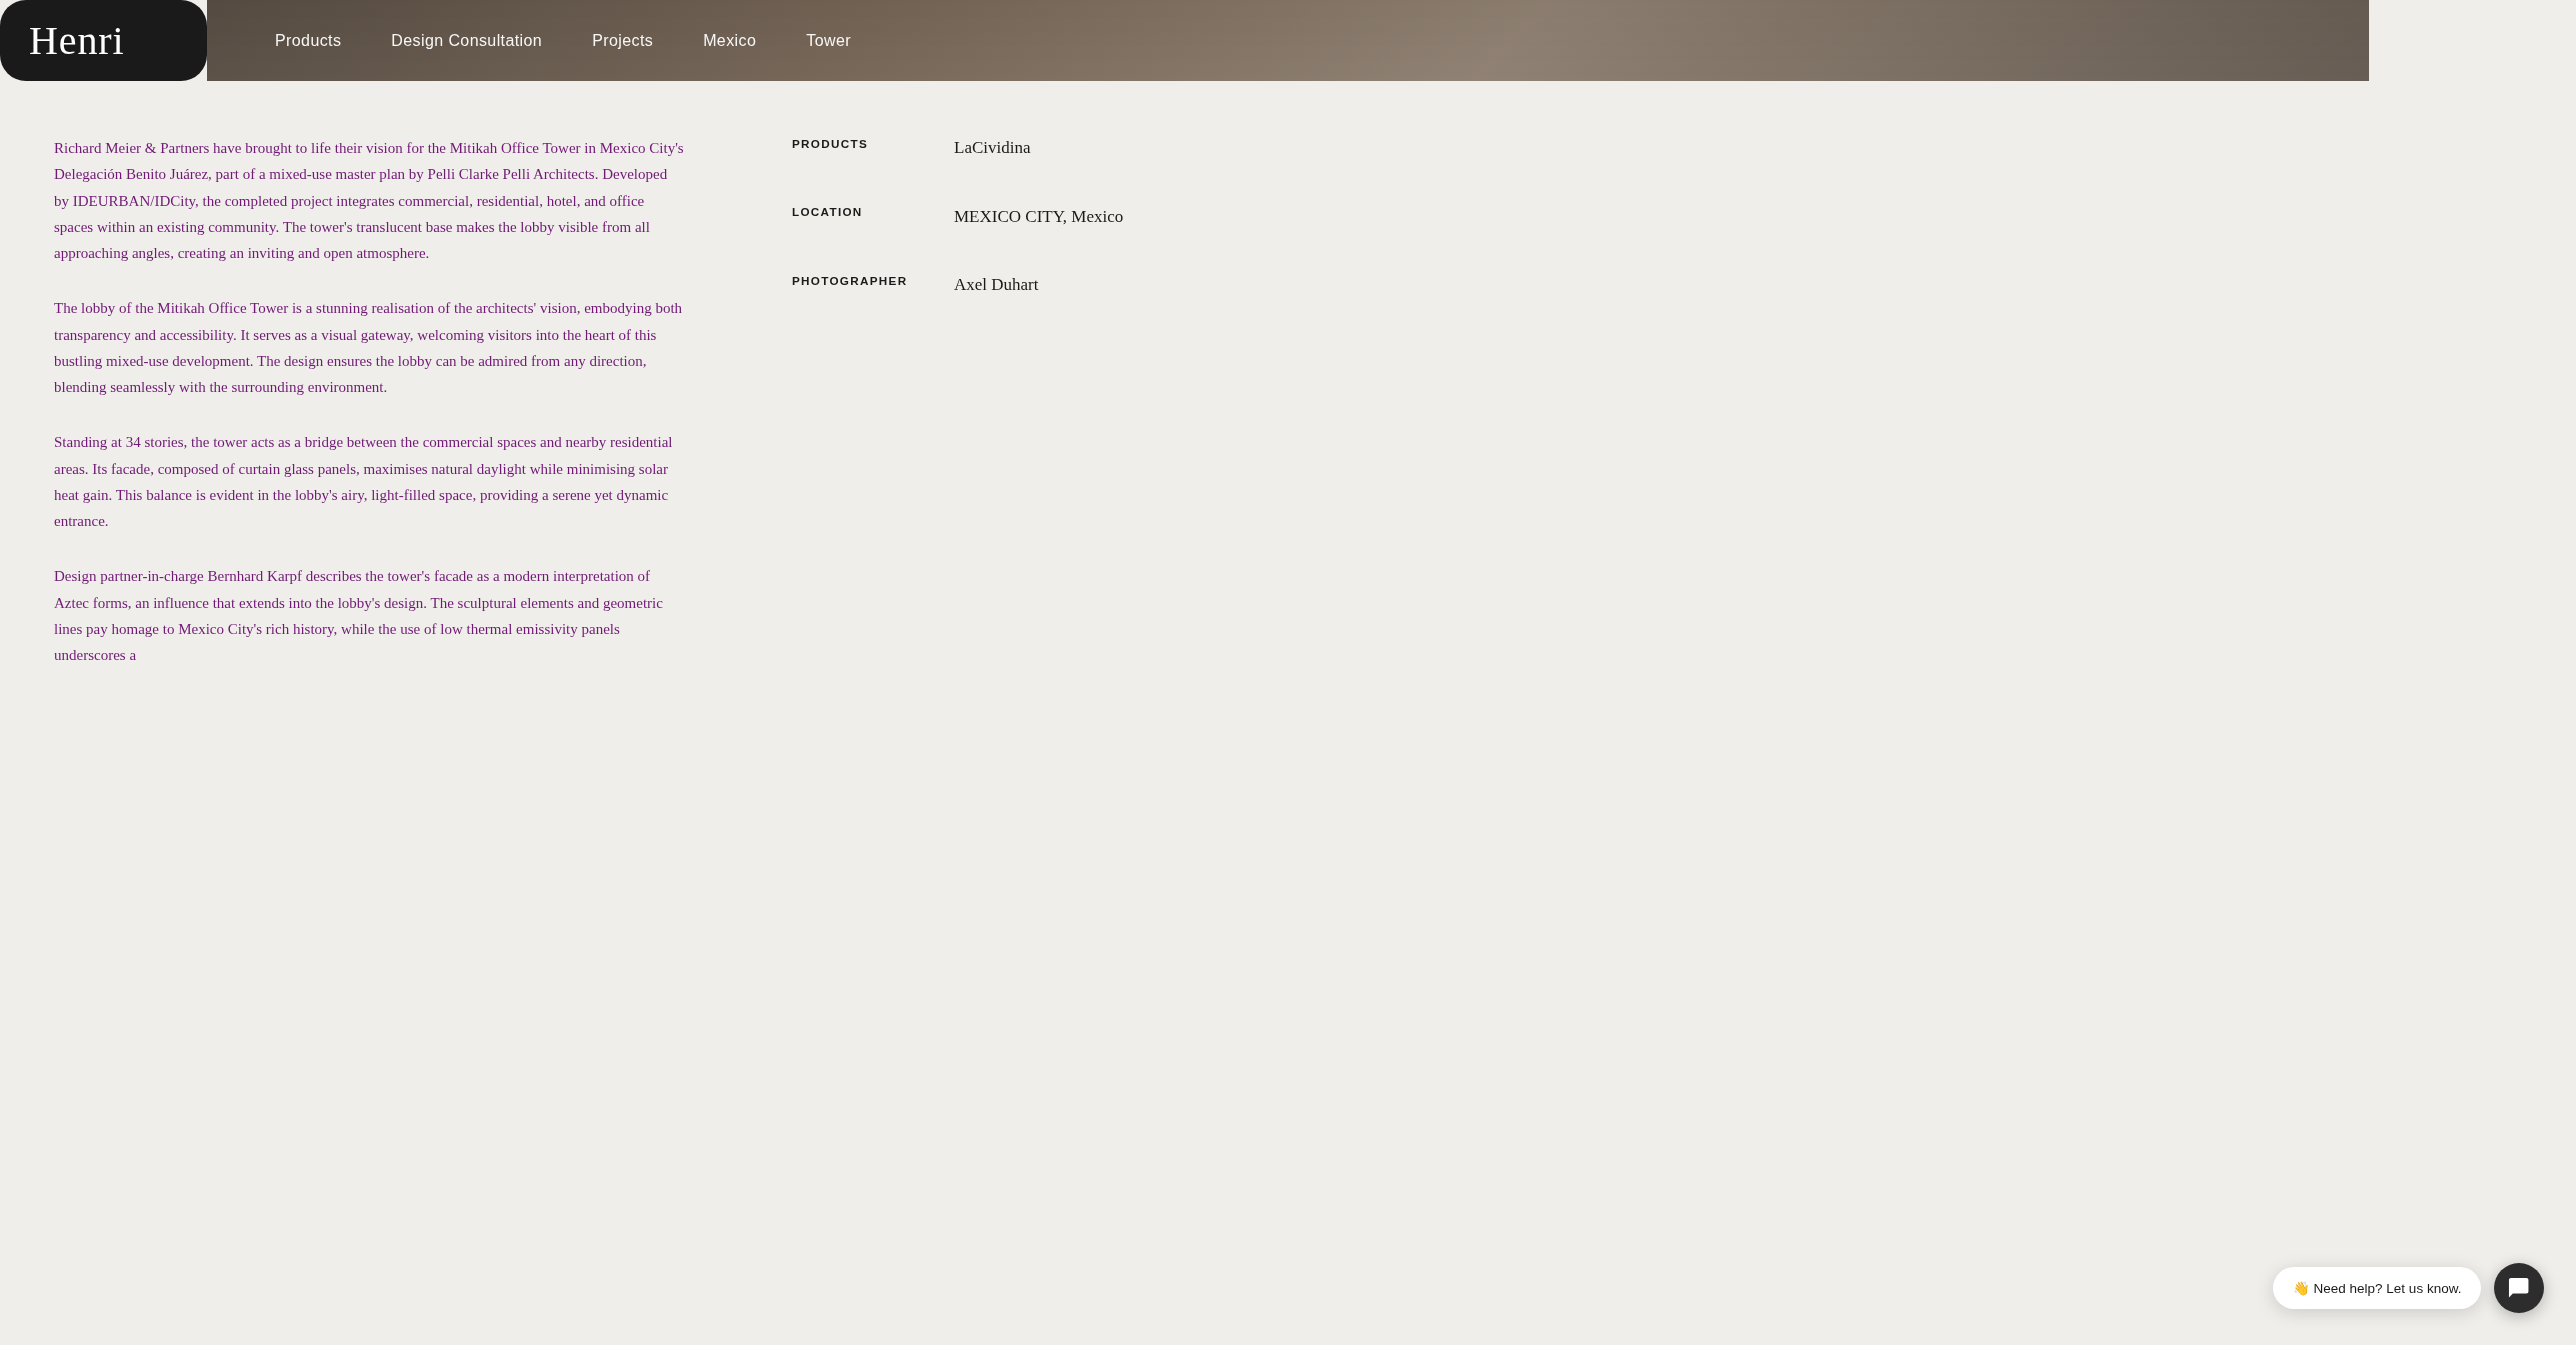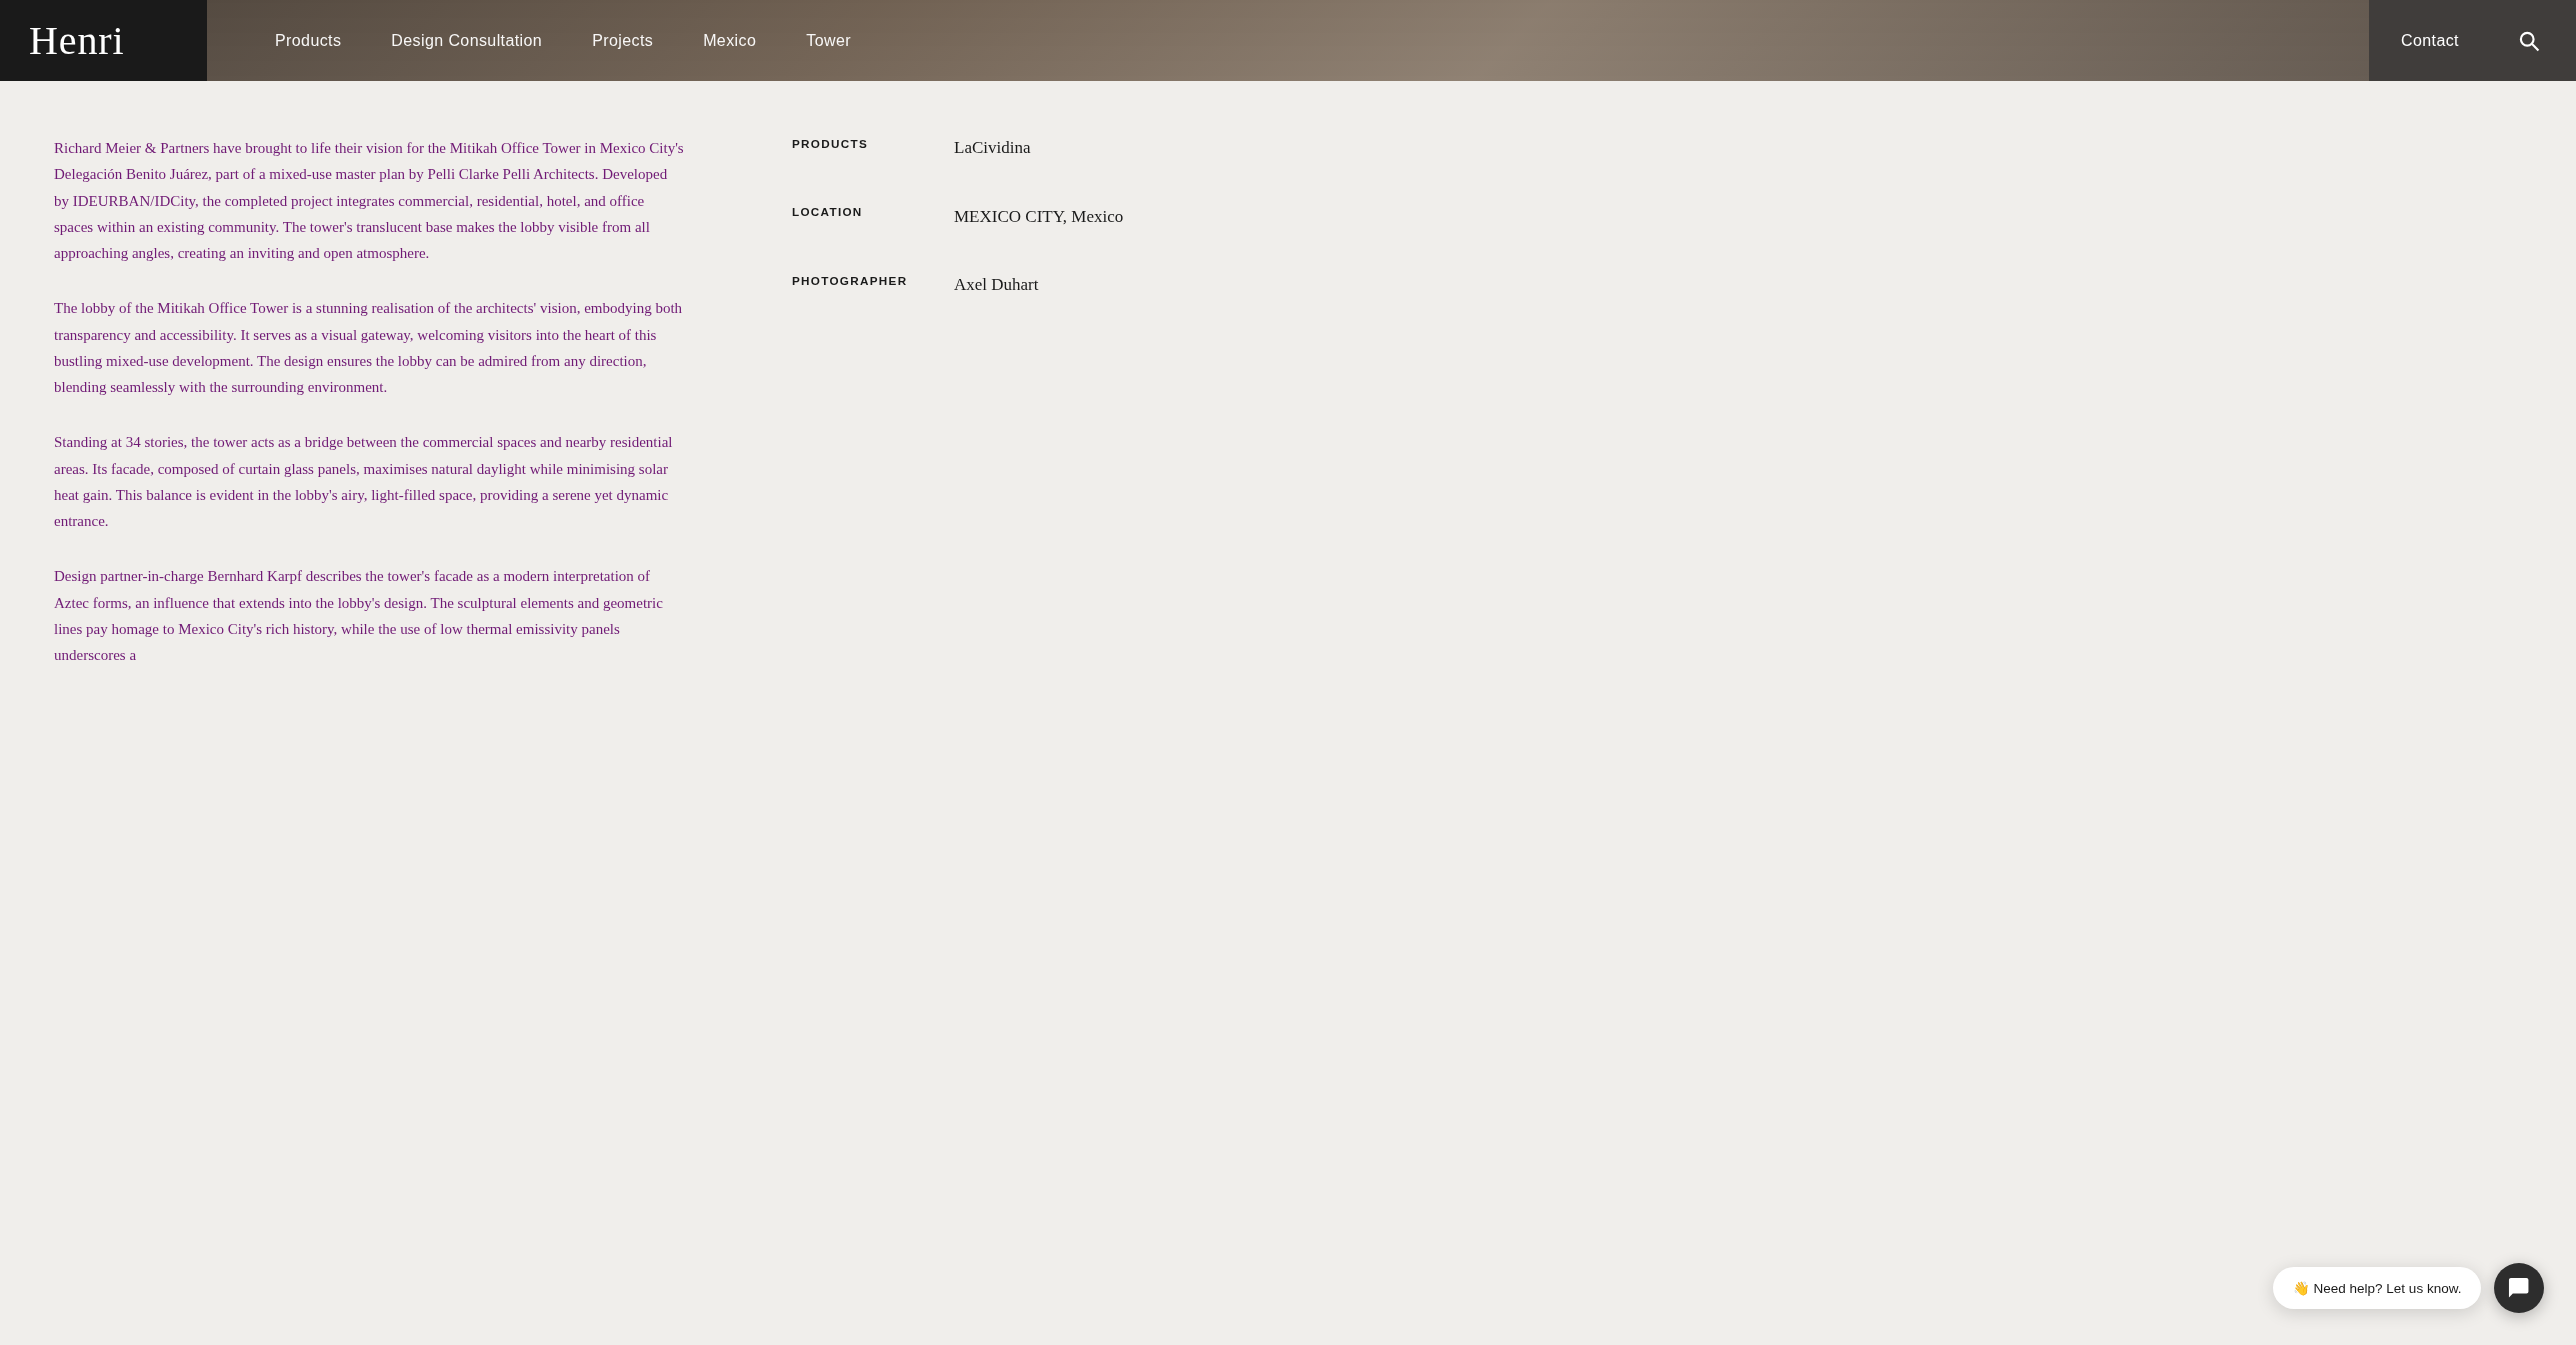--- a/index.html
+++ b/index.html
@@ -27,20 +27,21 @@
       height: 81px;
     }
 
     .header-logo-area {
       background-color: #1a1a1a;
       display: flex;
       align-items: center;
       padding: 0 29px;
       min-width: 207px;
       flex-shrink: 0;
+      border-radius: 26px;
     }
 
     .logo-text {
       color: #ffffff;
       font-size: 40px;
       font-weight: 300;
       font-family: 'Georgia', serif;
       letter-spacing: 0.9px;
       cursor: pointer;
     }
@@ -250,29 +251,20 @@
     <nav>
 
     <a href="#">Products</a>
         <a href="#">Design Consultation</a>
         <a href="#">Projects</a>
         <a href="#">Mexico</a>
         <a href="#">Tower</a>
       </nav>
   </div>
 
-  <div class="header-right-area">
-    <a class="contact-link">Contact</a>
-    <button class="search-icon-btn" aria-label="Search">
-      <svg class="search-icon-svg" viewBox="0 0 24 24" xmlns="http://www.w3.org/2000/svg">
-        <circle cx="10.5" cy="10.5" r="6.5"></circle>
-        <line x1="15.5" y1="15.5" x2="22" y2="22"></line>
-      </svg>
-    </button>
-  </div>
 </header>
 
 <main>
   <div class="content-left">
 
   <p class="article-paragraph">Richard Meier &amp; Partners have brought to life their vision for the Mitikah Office Tower in Mexico City's Delegación Benito Juárez, part of a mixed-use master plan by Pelli Clarke Pelli Architects. Developed by IDEURBAN/IDCity, the completed project integrates commercial, residential, hotel, and office spaces within an existing community. The tower's translucent base makes the lobby visible from all approaching angles, creating an inviting and open atmosphere.</p>
       <p class="article-paragraph">The lobby of the Mitikah Office Tower is a stunning realisation of the architects' vision, embodying both transparency and accessibility. It serves as a visual gateway, welcoming visitors into the heart of this bustling mixed-use development. The design ensures the lobby can be admired from any direction, blending seamlessly with the surrounding environment.</p>
       <p class="article-paragraph">Standing at 34 stories, the tower acts as a bridge between the commercial spaces and nearby residential areas. Its facade, composed of curtain glass panels, maximises natural daylight while minimising solar heat gain. This balance is evident in the lobby's airy, light-filled space, providing a serene yet dynamic entrance.</p>
       <p class="article-paragraph">Design partner-in-charge Bernhard Karpf describes the tower's facade as a modern interpretation of Aztec forms, an influence that extends into the lobby's design. The sculptural elements and geometric lines pay homage to Mexico City's rich history, while the use of low thermal emissivity panels underscores a</p>
     </div>

